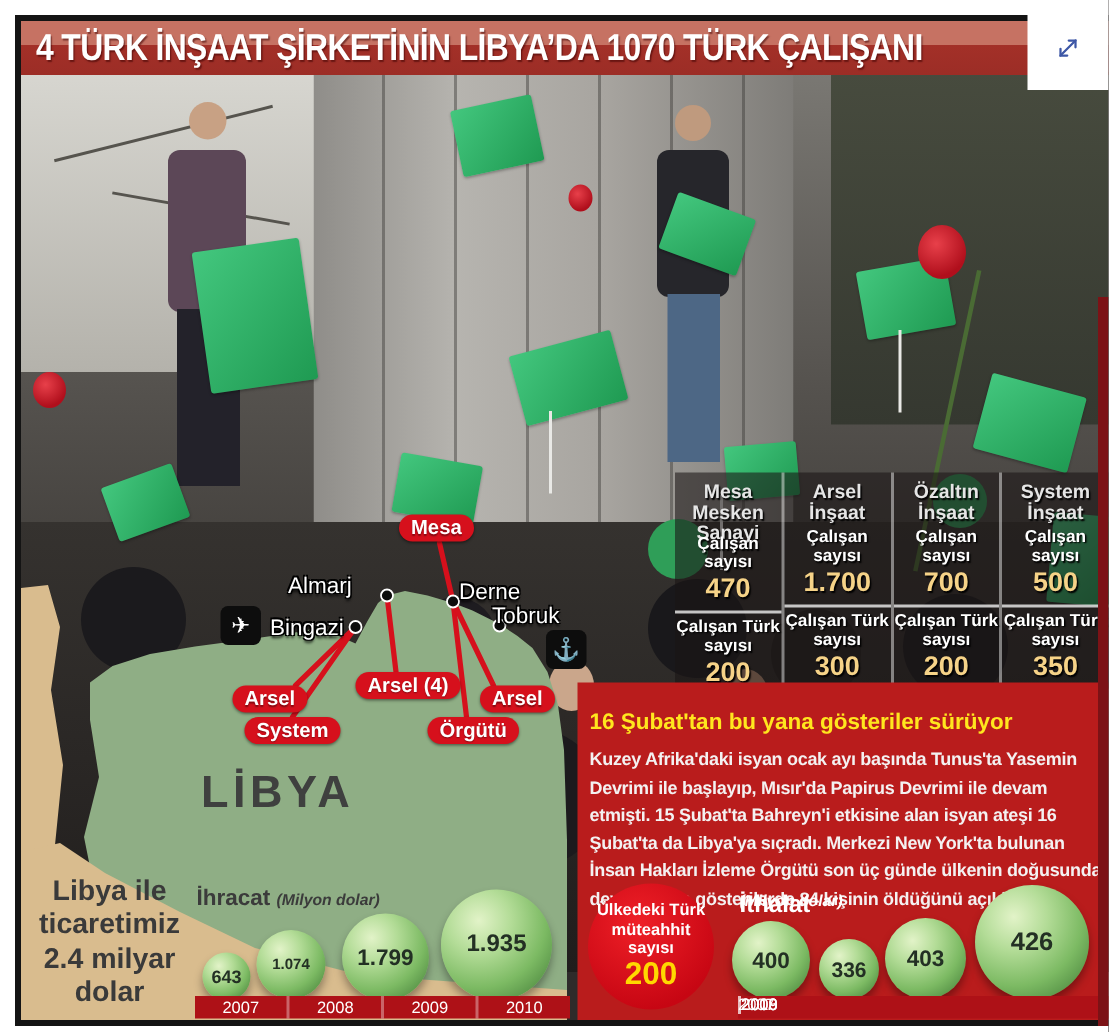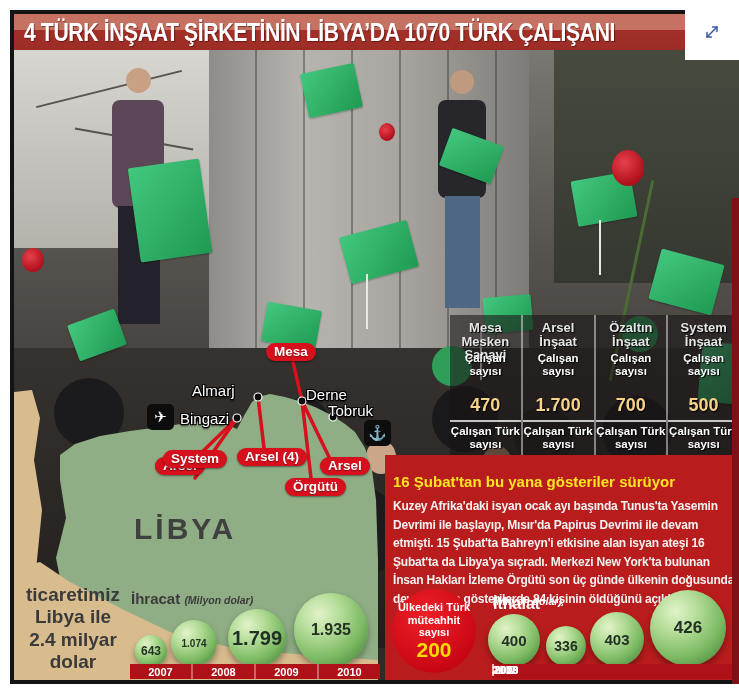--- a/index.html
+++ b/index.html
@@ -35,42 +35,42 @@
   
   .companies{left:436px;top:301px;width:289px;height:144px;display:flex;
     background:rgba(25,20,20,.58);z-index:3}
   .ccol{flex:1;display:flex;flex-direction:column;align-items:center;text-align:center;
     padding-top:6px;border-right:2px solid rgba(255,255,255,.45)}
   .ccol:last-child{border-right:none}
   .cname{color:#e5e5e5;font-weight:bold;font-size:13px;line-height:1.05;
     text-shadow:1px 1px 1px #000;min-height:28px}
   .clabel{color:#fff;font-weight:bold;font-size:11.5px;line-height:1.12;margin-top:3px;
     text-shadow:1px 1px 1px #000}
-  .cnum{color:#f6d388;font-weight:bold;font-size:18px;margin-top:17px;text-shadow:1px 1px 1px #000}
+  .cnum{color:#f6d388;font-weight:bold;font-size:18px;margin-top:0;text-shadow:1px 1px 1px #000}
   .cdiv{width:100%;border-top:2px solid rgba(255,255,255,.75);margin-top:4px}
   
   .news{left:371px;top:441px;width:354px;height:225px;background:#b91c1c;z-index:4}
   .news *{position:absolute}
   .nheading{left:8px;top:18px;color:#ffe61e;font-weight:bold;font-size:15px;white-space:nowrap}
   .nbody{left:8px;top:42px;width:345px;color:#f4f1f1;font-weight:bold;font-size:12px;
     line-height:1.55;letter-spacing:-.2px}
   .badge{left:7px;top:134px;width:84px;height:84px;border-radius:50%;display:flex;
     flex-direction:column;align-items:center;justify-content:center;z-index:6;
     background:radial-gradient(circle at 40% 32%,#ef2027,#c70613 75%)}
   .badge div{position:static;color:#fff;font-weight:bold;font-size:11px;line-height:1.15}
   .badge .bval{color:#ffd800;font-size:21px;line-height:1.05}
   .chead{font-weight:bold;white-space:nowrap}
   .chead .unit{font-style:italic;font-weight:bold;font-size:10.5px}
   
   .sphere{position:absolute;border-radius:50%;display:flex;align-items:center;justify-content:center;
     font-weight:bold;color:#233024;z-index:5;box-shadow:0 4px 6px rgba(0,0,0,.35);
     background:radial-gradient(circle at 34% 28%,#e2f3c8 0%,#b3dc97 30%,#7cba63 62%,#4f8a41 88%,#426f36 100%)}
   .yearbar{position:absolute;height:15px;background:#ae1117;display:flex;z-index:5}
   .yearbar div{flex:1;display:flex;align-items:center;justify-content:center;
-    color:#fff;font-weight:bold;font-size:11px}
+    color:#fff;font-weight:normal;font-size:11px}
   .yearbar div + div{border-left:2px solid rgba(255,255,255,.35)}
   
   .mapsvg{left:0;top:326px;z-index:2}
   .country{left:120px;top:498px;font-size:30px;font-weight:bold;color:#3f403f;
     letter-spacing:3px;z-index:5}
   .city{position:absolute;color:#ffffff;font-weight:normal;font-size:15px;z-index:5;white-space:nowrap;
     text-shadow:-1px -1px 0 #000,1px -1px 0 #000,-1px 1px 0 #000,1px 1px 0 #000,0 2px 2px #000}
   .micon{position:absolute;width:27px;height:26px;background:#0d0d0d;border-radius:5px;color:#fff;
     display:flex;align-items:center;justify-content:center;font-size:15px;z-index:5}
   .pill{position:absolute;background:#d6101c;color:#fff;font-weight:bold;font-size:13.5px;
@@ -207,43 +207,43 @@
     <span>⚓</span>
   </div>
 
   <div class="city" style="left:166px;top:396px">Bingazi</div>
   <div class="city" style="left:178px;top:368px">Almarj</div>
   <div class="city" style="left:292px;top:372px">Derne</div>
   <div class="city" style="left:314px;top:388px">Tobruk</div>
 
   <div class="pill" style="left:252px;top:329px">Mesa</div>
   <div class="pill" style="left:141px;top:443px">Arsel</div>
-  <div class="pill" style="left:149px;top:436px">System</div>
+  <div class="pill" style="left:149px;top:464px">System</div>
   <div class="pill" style="left:223px;top:434px">Arsel (4)</div>
   <div class="pill" style="left:271px;top:464px">Örgütü</div>
   <div class="pill" style="left:306px;top:443px">Arsel</div>
 
   <div class="abs tradenote">
+    <div>Libya ile</div>
     <div>ticaretimiz</div>
-    <div>Libya ile</div>
     <div>2.4 milyar</div>
     <div>dolar</div>
   </div>
 
   <div class="abs chead ihr-head">
     <span>İhracat</span>
     <span class="unit">(Milyon dolar)</span>
   </div>
   <div class="sphere" style="left:121px;top:621px;width:32px;height:32px;font-size:12px">
       <span>643</span>
     </div>
   <div class="sphere" style="left:157px;top:606px;width:46px;height:46px;font-size:10px">
       <span>1.074</span>
     </div>
-  <div class="sphere" style="left:214px;top:595px;width:58px;height:58px;font-size:20px">
+  <div class="sphere" style="left:214px;top:595px;width:58px;height:58px;font-size:15px">
       <span>1.799</span>
     </div>
   <div class="sphere" style="left:280px;top:579px;width:74px;height:74px;font-size:16px">
       <span>1.935</span>
     </div>
   <div class="yearbar" style="left:116px;top:650px;width:250px">
     <div>2007</div>
     <div>2008</div>
     <div>2009</div>
     <div>2010</div>

